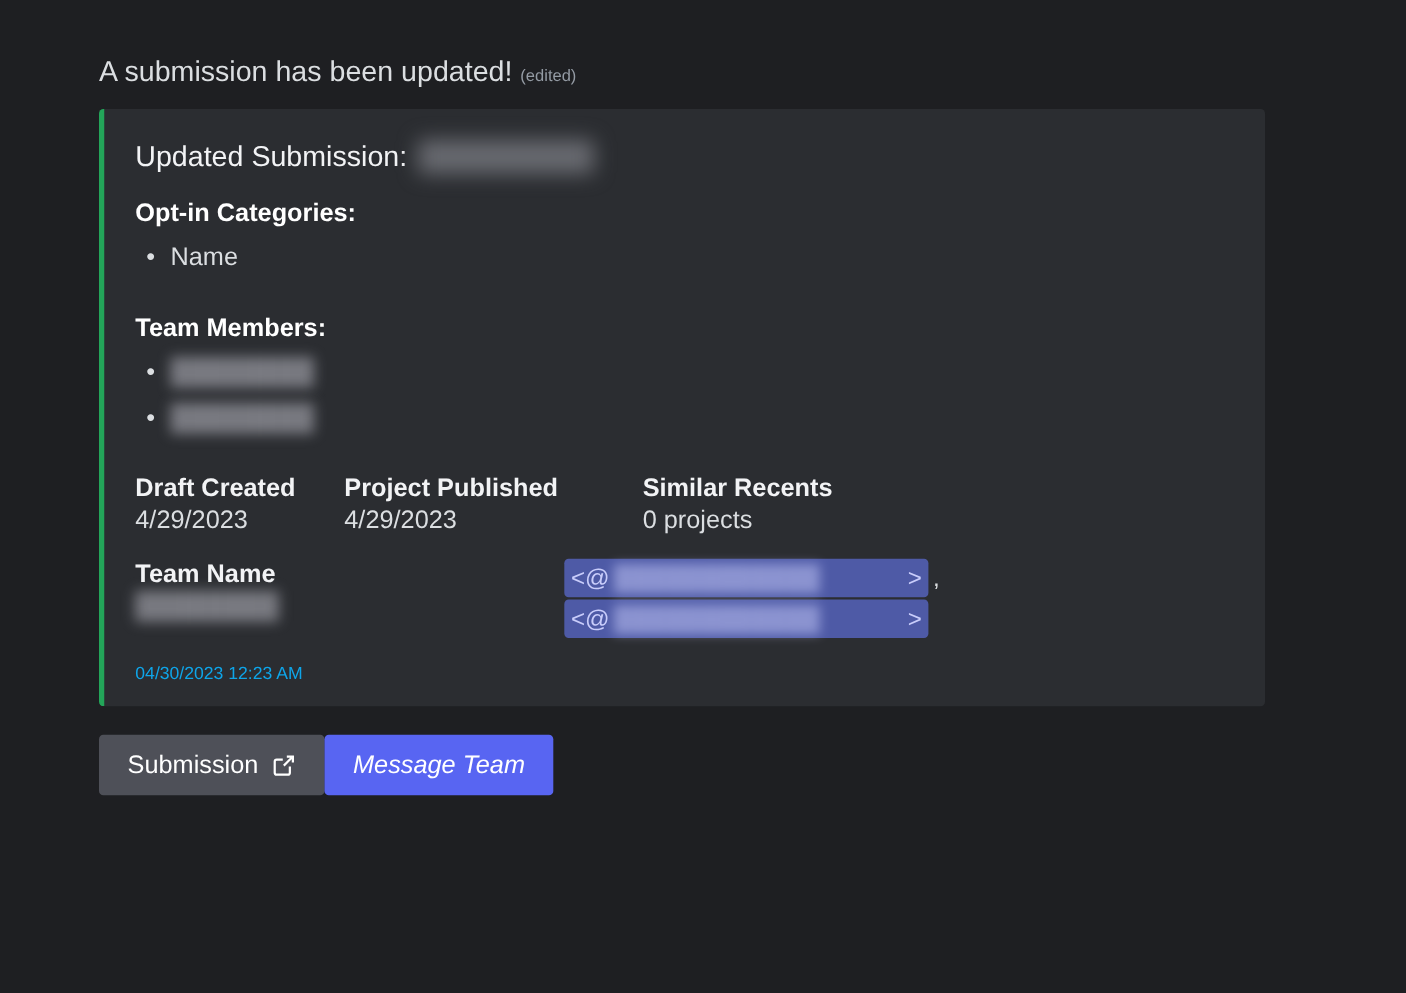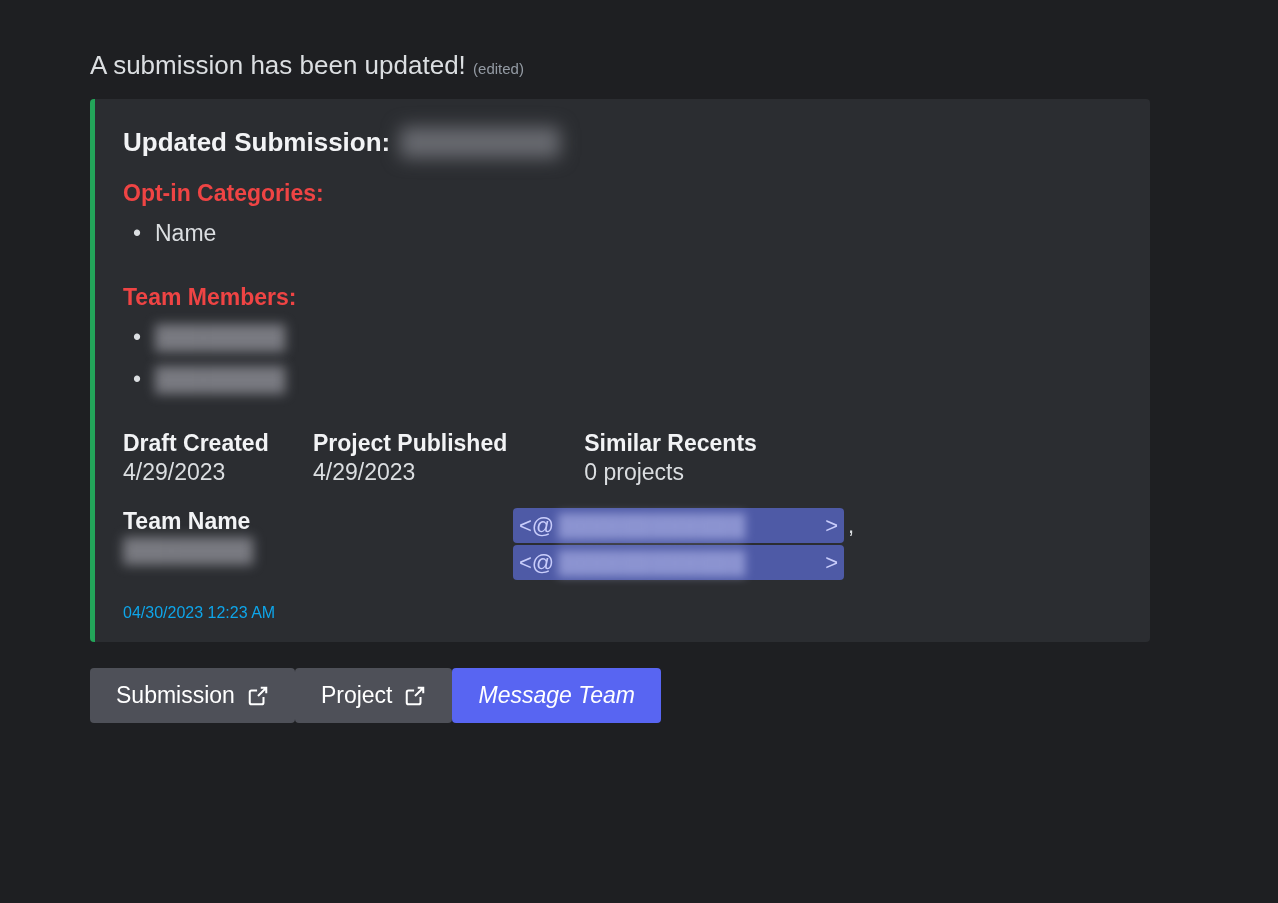--- a/index.html
+++ b/index.html
@@ -28,31 +28,31 @@
     }
     .embed {
       background: #2b2d31;
       border-left: 5px solid #23a559;
       border-radius: 4px;
       padding: 28px 28px 20px 28px;
       width: 1060px;
     }
     .embed-title {
       font-size: 26px;
-      font-weight: 700;
+      font-weight: 400;
       color: #f2f3f5;
       margin-bottom: 22px;
       display: flex;
       align-items: center;
       gap: 10px;
     }
     .section-label {
       font-size: 23px;
       font-weight: 700;
-      color: #ef4444;
+      color: #ffffff;
       margin-bottom: 6px;
     }
     .bullet-list {
       list-style: none;
       margin-bottom: 30px;
     }
     .bullet-list li {
       font-size: 23px;
       color: #dbdee1;
       padding-left: 32px;
@@ -240,22 +240,16 @@
   <div class="timestamp">04/30/2023 12:23 AM</div>
 </div>
 
 <div class="buttons-row">
   <button class="btn btn-secondary">
     <span>Submission</span>
     <svg class="external-icon" viewBox="0 0 24 24" fill="none" stroke="currentColor" stroke-width="2.2">
       <path d="M15 3h6v6M21 3l-9 9M18 13v6a2 2 0 0 1-2 2H5a2 2 0 0 1-2-2V8a2 2 0 0 1 2-2h6"></path>
     </svg>
   </button>
-  <button class="btn btn-secondary">
-    <span>Project</span>
-    <svg class="external-icon" viewBox="0 0 24 24" fill="none" stroke="currentColor" stroke-width="2.2">
-      <path d="M15 3h6v6M21 3l-9 9M18 13v6a2 2 0 0 1-2 2H5a2 2 0 0 1-2-2V8a2 2 0 0 1 2-2h6"></path>
-    </svg>
-  </button>
   <button class="btn btn-primary">
     <span>Message Team</span>
   </button>
 </div>
 
 </body></html>

